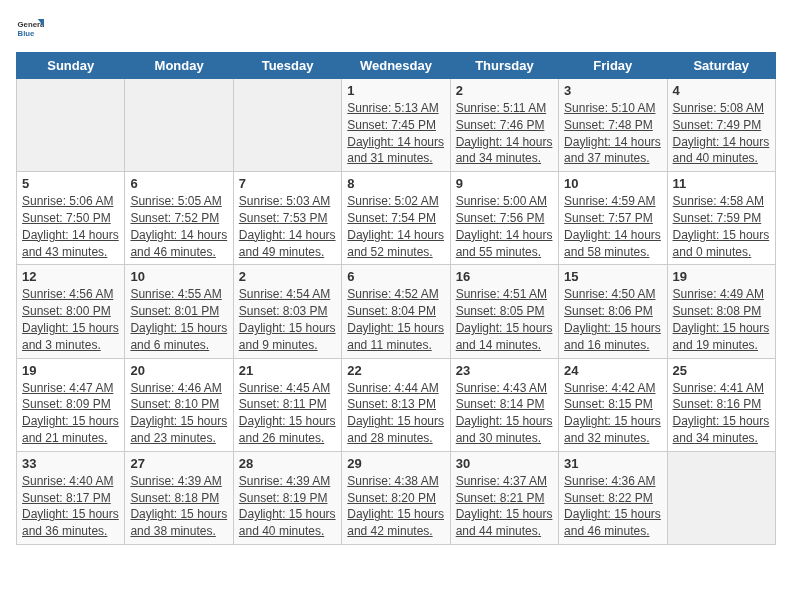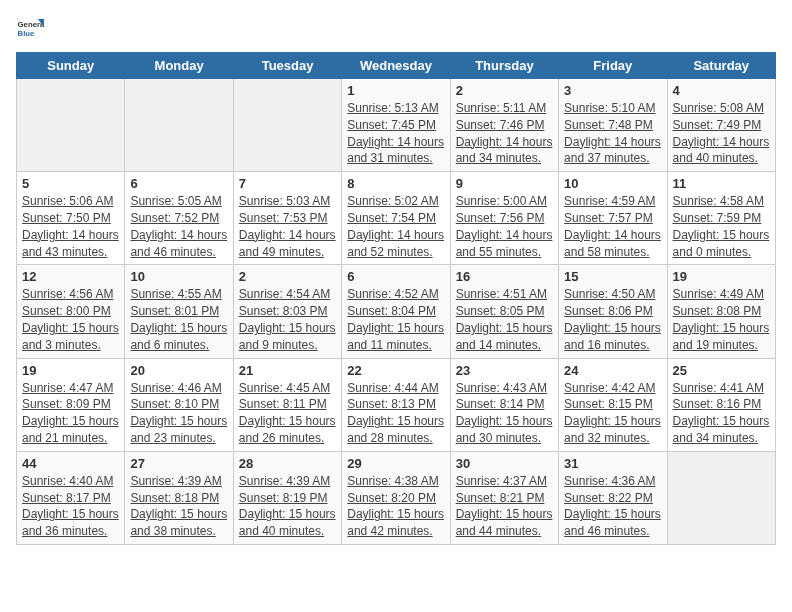--- a/index.html
+++ b/index.html
@@ -218,21 +218,21 @@
           <span class="day-num">24</span>
           <div class="day-info">Sunrise: 4:42 AM<br>Sunset: 8:15 PM<br>Daylight: 15 hours and 32 minutes.</div>
         </td>
         <td>
           <span class="day-num">25</span>
           <div class="day-info">Sunrise: 4:41 AM<br>Sunset: 8:16 PM<br>Daylight: 15 hours and 34 minutes.</div>
         </td>
       </tr>
       <tr>
         <td>
-          <span class="day-num">44</span>
+          <span class="day-num">33</span>
           <div class="day-info">Sunrise: 4:40 AM<br>Sunset: 8:17 PM<br>Daylight: 15 hours and 36 minutes.</div>
         </td>
         <td>
           <span class="day-num">27</span>
           <div class="day-info">Sunrise: 4:39 AM<br>Sunset: 8:18 PM<br>Daylight: 15 hours and 38 minutes.</div>
         </td>
         <td>
           <span class="day-num">28</span>
           <div class="day-info">Sunrise: 4:39 AM<br>Sunset: 8:19 PM<br>Daylight: 15 hours and 40 minutes.</div>
         </td>

